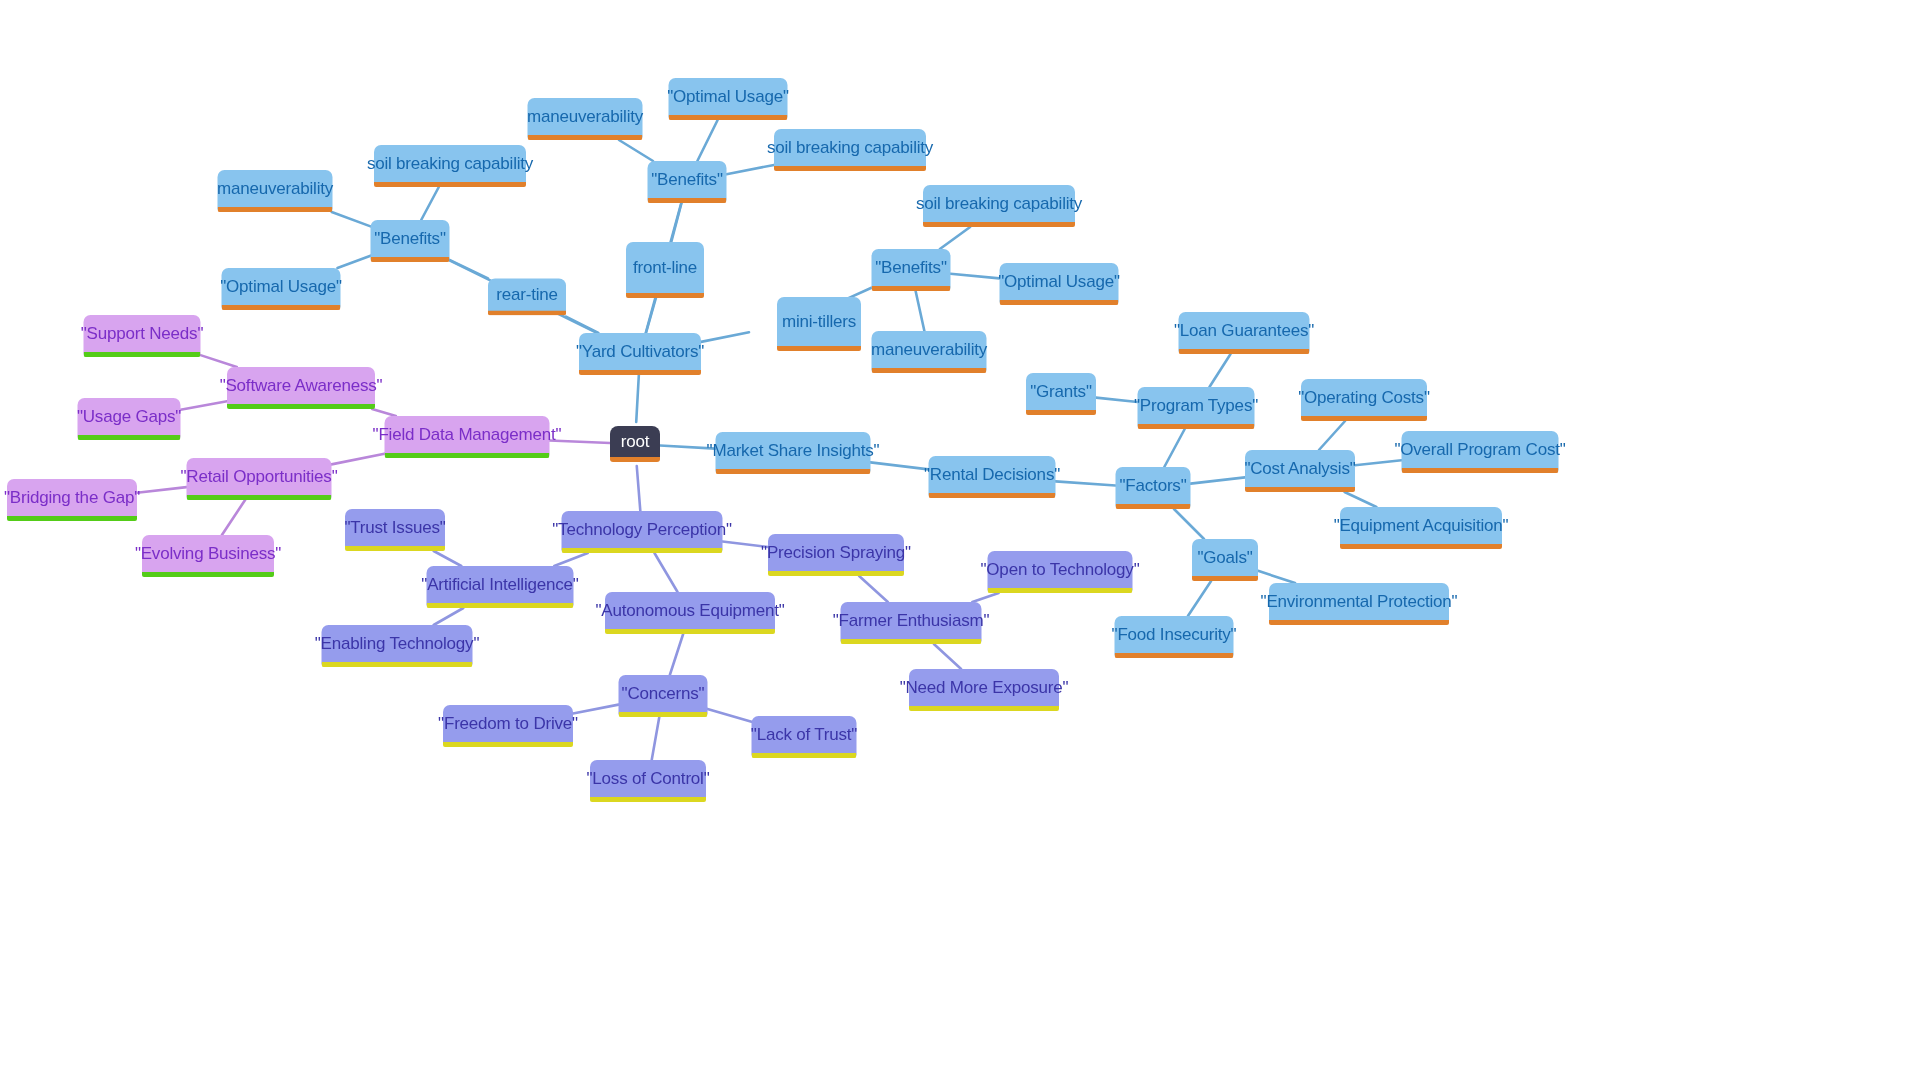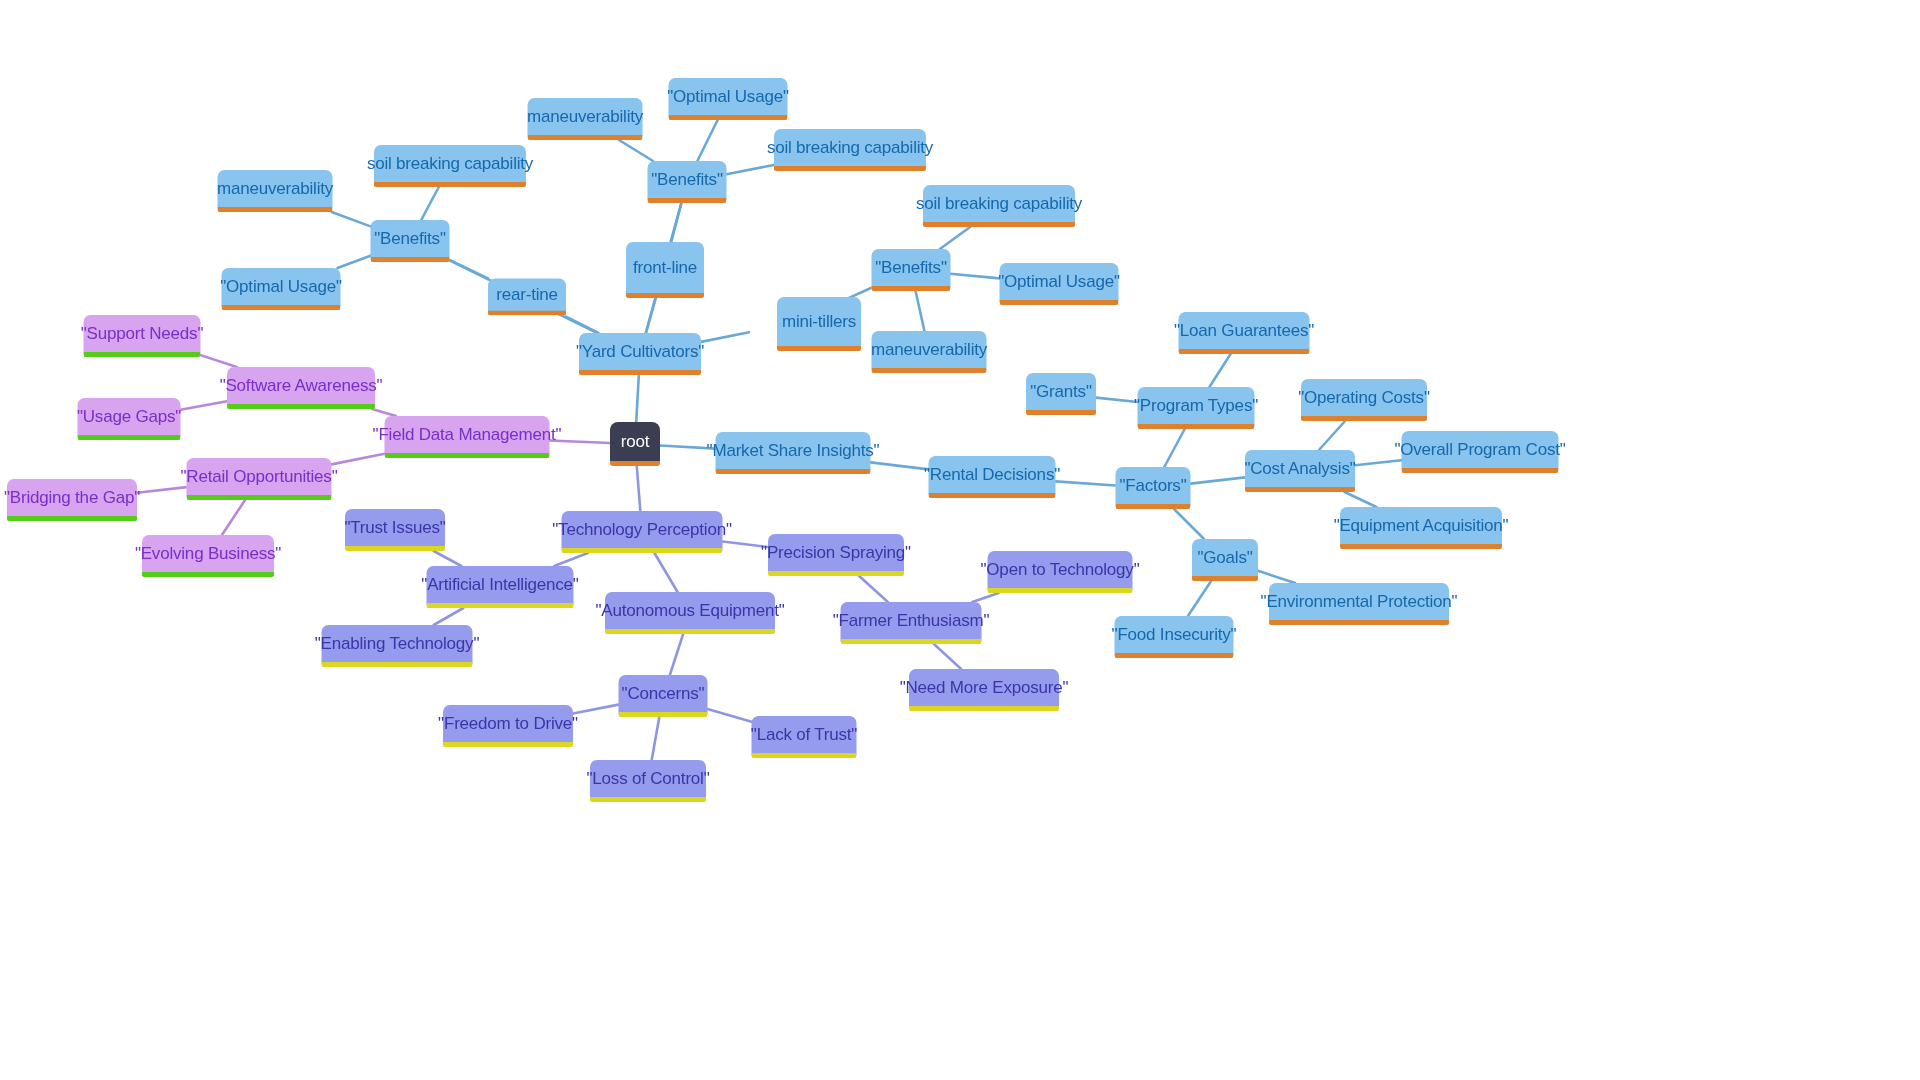--- a/index.html
+++ b/index.html
@@ -114,21 +114,21 @@
       <line x1="463.33898305084745" y1="608" x2="433.66101694915255" y2="625" stroke="#8f96e0" stroke-width="2.6" stroke-linecap="round"></line>
       <line x1="683.1686746987951" y1="634" x2="669.8313253012049" y2="675" stroke="#8f96e0" stroke-width="2.6" stroke-linecap="round"></line>
       <line x1="618.5" y1="704.6129032258065" x2="573" y2="713.4193548387096" stroke="#8f96e0" stroke-width="2.6" stroke-linecap="round"></line>
       <line x1="659.2941176470588" y1="717" x2="651.7058823529412" y2="760" stroke="#8f96e0" stroke-width="2.6" stroke-linecap="round"></line>
       <line x1="707.5" y1="708.9397163120567" x2="751.5" y2="721.7340425531914" stroke="#8f96e0" stroke-width="2.6" stroke-linecap="round"></line>
       <line x1="859.1617647058823" y1="576" x2="887.8382352941177" y2="602" stroke="#8f96e0" stroke-width="2.6" stroke-linecap="round"></line>
       <line x1="972.3529411764706" y1="602" x2="998.6470588235294" y2="593" stroke="#8f96e0" stroke-width="2.6" stroke-linecap="round"></line>
       <line x1="933.8805970149253" y1="644" x2="961.1194029850747" y2="669" stroke="#8f96e0" stroke-width="2.6" stroke-linecap="round"></line>
     </svg>
   <div id="node-layer">
-      <div class="node node-root" style="left: 635px; top: 444px; width: 50px; height: 44px;">root</div>
+      <div class="node node-root" style="left: 635px; top: 444px; width: 50px; height: 36px;">root</div>
       <div class="node node-blue" style="left: 640px; top: 354px; width: 122px; height: 42px;">"Yard Cultivators"</div>
       <div class="node node-blue" style="left: 410px; top: 241px; width: 79px; height: 42px;">"Benefits"</div>
       <div class="node node-blue" style="left: 275px; top: 191px; width: 115px; height: 42px;">maneuverability</div>
       <div class="node node-blue" style="left: 450px; top: 166px; width: 152px; height: 42px;">soil breaking capability</div>
       <div class="node node-blue" style="left: 281px; top: 289px; width: 119px; height: 42px;">"Optimal Usage"</div>
       <div class="node node-blue" style="left: 527px; top: 297px; width: 78px; height: 37px;">rear-tine</div>
       <div class="node node-blue" style="left: 687px; top: 182px; width: 79px; height: 42px;">"Benefits"</div>
       <div class="node node-blue" style="left: 585px; top: 119px; width: 115px; height: 42px;">maneuverability</div>
       <div class="node node-blue" style="left: 728px; top: 99px; width: 119px; height: 42px;">"Optimal Usage"</div>
       <div class="node node-blue" style="left: 850px; top: 150px; width: 152px; height: 42px;">soil breaking capability</div>

